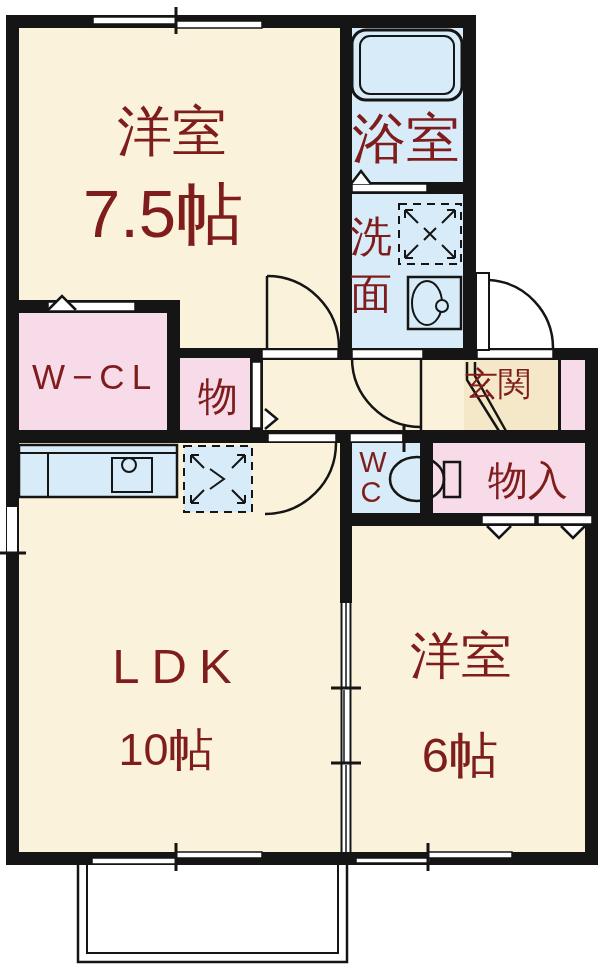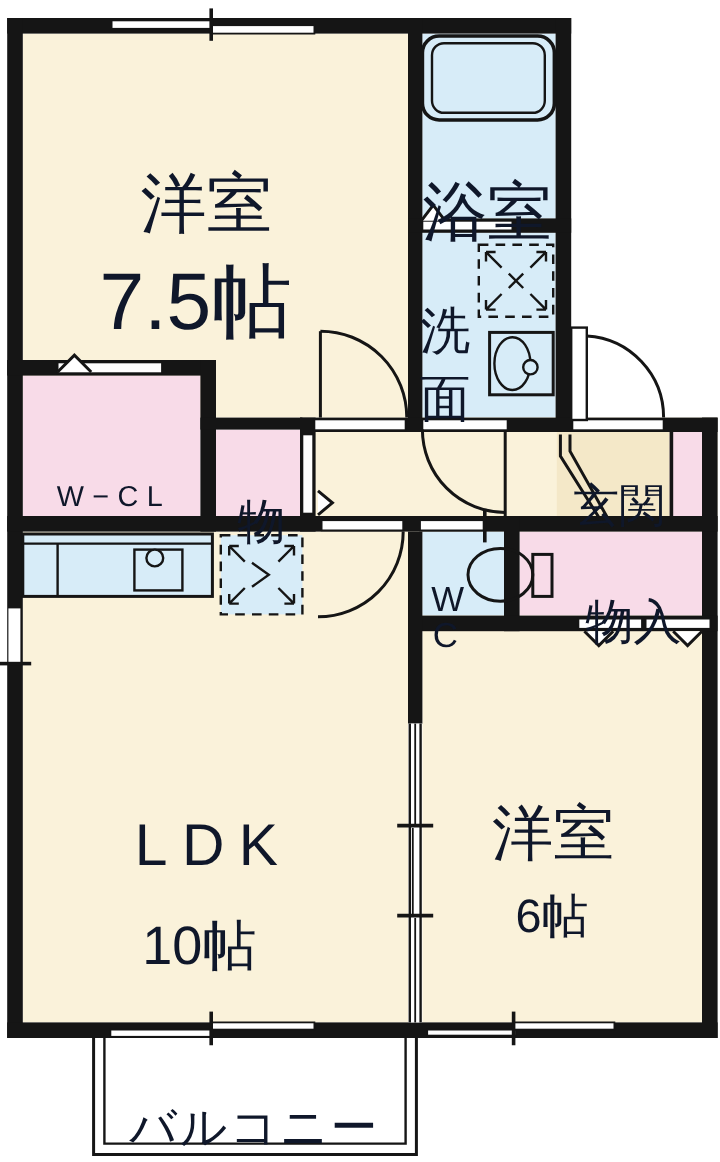--- a/index.html
+++ b/index.html
@@ -6,21 +6,21 @@
   #plan{position:relative;width:600px;height:968px;background:#ffffff;overflow:hidden;
         font-family:"Liberation Sans","DejaVu Sans",sans-serif;color:#111;}
   .fill,.wall{position:absolute;}
   .wall{background:#151515;}
   .cream{background:#FAF2DA;}
   .blue{background:#D7ECF8;}
   .pink{background:#F8DBE8;}
   .tan{background:#F4E8C8;}
   svg.overlay{position:absolute;left:0;top:0;}
   .lbl{position:absolute;transform:translate(-50%,-50%);white-space:nowrap;
-       font-weight:500;color:#0f172a;line-height:1;margin-top:39px;}
+       font-weight:500;color:#7f1d1d;line-height:1;}
 </style>
 </head>
 <body>
 
 <div id="plan">
 
   <div class="fill cream" style="left:19px;top:28px;width:321px;height:320px;"></div>
   <div class="fill blue" style="left:352px;top:28px;width:111px;height:154px;"></div>
   <div class="fill blue" style="left:352px;top:194px;width:111px;height:154px;"></div>
   <div class="fill cream" style="left:250px;top:348px;width:348px;height:95px;"></div>
@@ -172,25 +172,24 @@
       <path d="M232,490 L245,503 M245,503 h-8 M245,503 v-8"></path>
       <path d="M210,469 L224,479 L210,489"></path>
     </g>
   </svg>
 
   <div class="lbl" style="left:172px;top:131px;font-size:55px;">洋室</div>
   <div class="lbl" style="left:163px;top:213px;font-size:67px;">7.5帖</div>
   <div class="lbl" style="left:406px;top:138px;font-size:54px;">浴室</div>
   <div class="lbl" style="left:371px;top:237px;font-size:42px;">洗</div>
   <div class="lbl" style="left:371px;top:294px;font-size:42px;">面</div>
-  <div class="lbl" style="left:95px;top:376px;font-size:24px;letter-spacing:7px;">W−CL</div>
+  <div class="lbl" style="left:95px;top:376px;font-size:35px;letter-spacing:7px;">W−CL</div>
   <div class="lbl" style="left:218px;top:396px;font-size:40px;">物</div>
-  <div class="lbl" style="left:516px;top:383px;font-size:38px;text-align:center;">玄関</div>
+  <div class="lbl" style="left:498px;top:383px;font-size:33px;text-align:center;">玄関</div>
   <div class="lbl" style="left:373px;top:462px;font-size:29px;">W</div>
   <div class="lbl" style="left:371px;top:492px;font-size:29px;">C</div>
   <div class="lbl" style="left:178px;top:666px;font-size:49px;letter-spacing:12px;">LDK</div>
   <div class="lbl" style="left:528px;top:480px;font-size:40px;">物入</div>
   <div class="lbl" style="left:166px;top:749px;font-size:45px;">10帖</div>
   <div class="lbl" style="left:461px;top:655px;font-size:51px;">洋室</div>
-  <div class="lbl" style="left:460px;top:725px;font-size:39px;">6帖</div>
-  <div class="lbl" style="left:212px;top:901px;font-size:39px;letter-spacing:2px;">バルコニー</div>
+  <div class="lbl" style="left:460px;top:755px;font-size:49px;">6帖</div>
 
 </div>
 
 </body></html>

